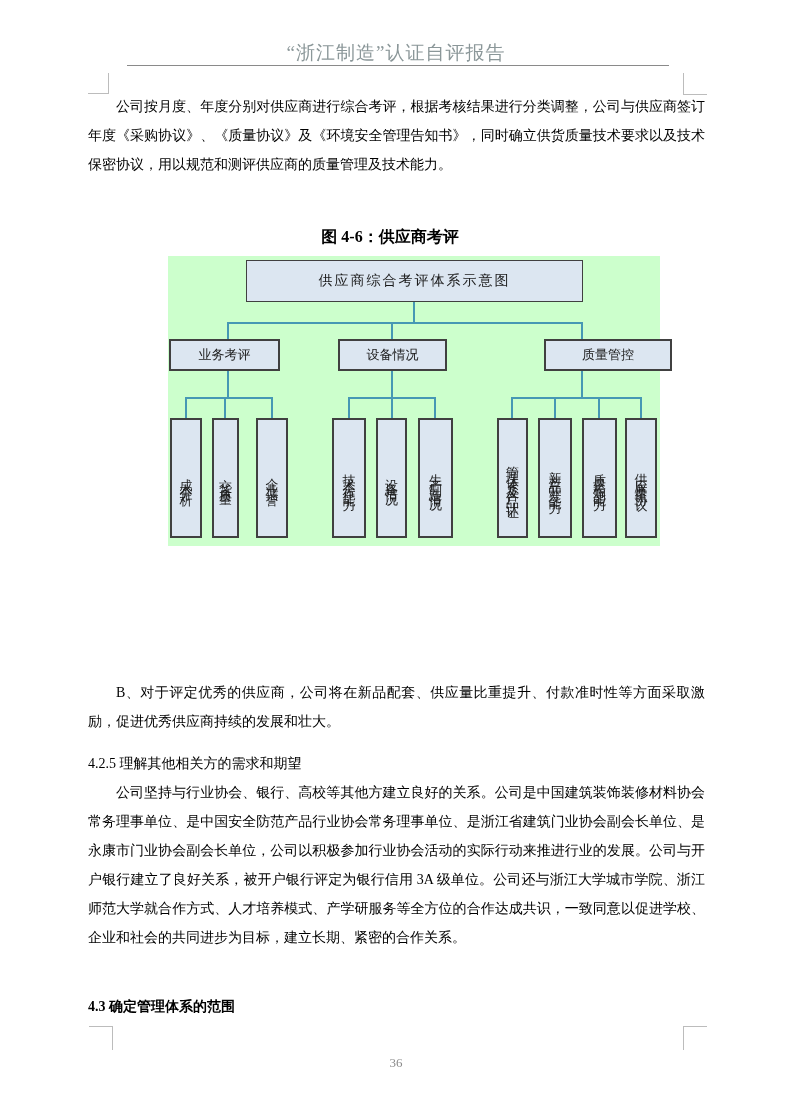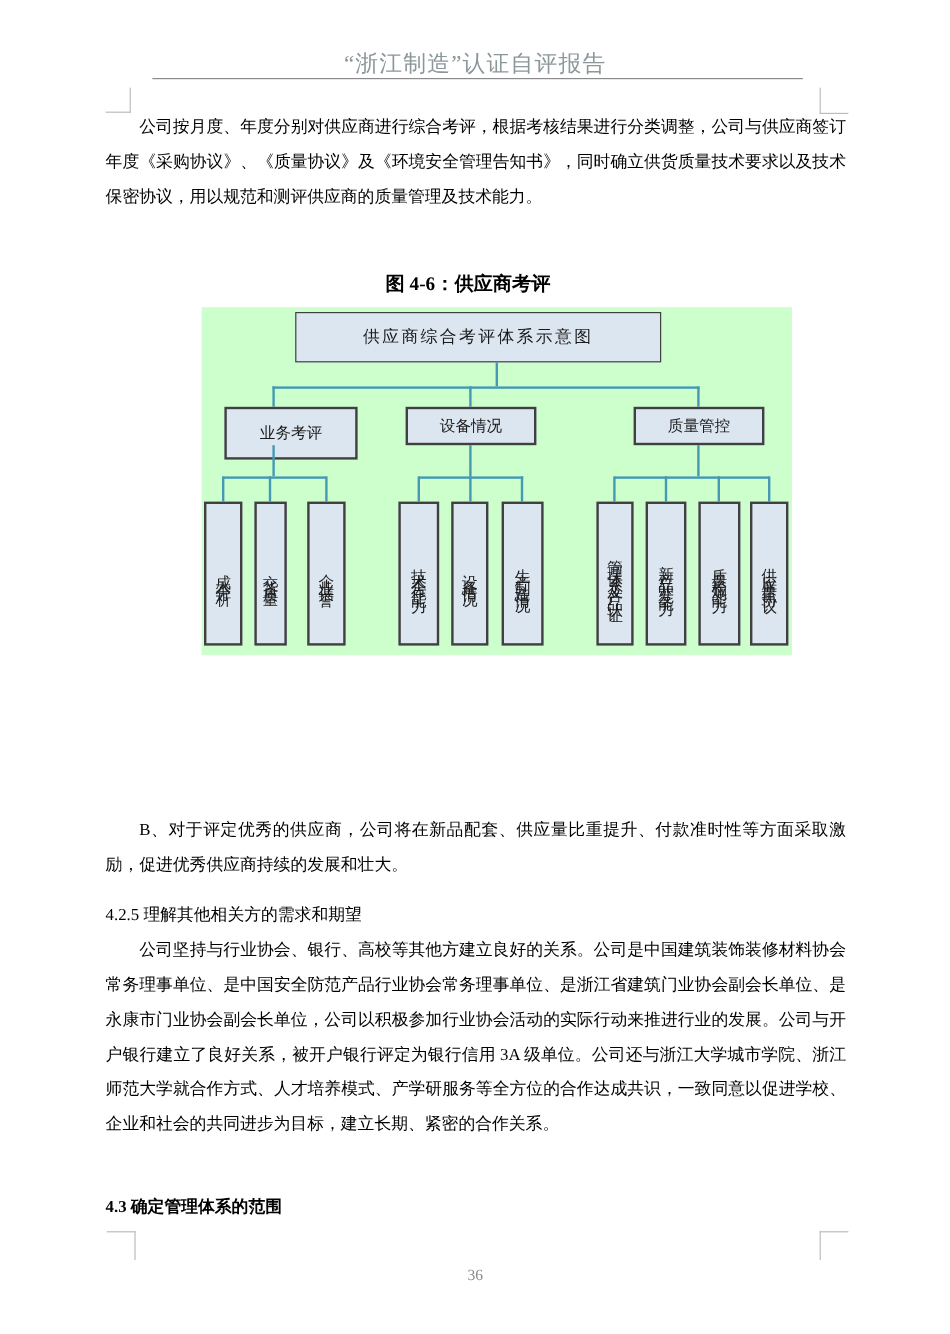--- a/index.html
+++ b/index.html
@@ -52,37 +52,37 @@
   <div class="crop tr"></div>
   <div class="crop bl"></div>
   <div class="crop br"></div>
 
   <div class="tb indent" style="top:92px">公司按月度、年度分别对供应商进行综合考评，根据考核结果进行分类调整，公司与供应商签订年度《采购协议》、《质量协议》及《环境安全管理告知书》，同时确立供货质量技术要求以及技术保密协议，用以规范和测评供应商的质量管理及技术能力。</div>
 
   <div class="caption">图 4-6：供应商考评</div>
 
   <div class="diagram">
 
-    <div class="dbox root" style="left:78px;top:4px;width:305px;height:42px">
+    <div class="dbox root" style="left:78px;top:4px;width:337px;height:42px">
       <span>供应商综合考评体系示意图</span>
     </div>
 
     <div class="vl" style="left:245px;top:46px;height:20px"></div>
     <div class="hl" style="left:59px;top:66px;width:356px"></div>
     <div class="vl" style="left:59px;top:66px;height:17px"></div>
     <div class="vl" style="left:223px;top:66px;height:17px"></div>
     <div class="vl" style="left:413px;top:66px;height:17px"></div>
 
-    <div class="dbox" style="left:19px;top:83px;width:111px;height:44px">
+    <div class="dbox" style="left:1px;top:83px;width:111px;height:32px">
       <span>业务考评</span>
     </div>
     <div class="dbox" style="left:170px;top:83px;width:109px;height:32px">
       <span>设备情况</span>
     </div>
-    <div class="dbox" style="left:360px;top:83px;width:109px;height:32px">
+    <div class="dbox" style="left:376px;top:83px;width:128px;height:32px">
       <span>质量管控</span>
     </div>
 
     <div class="vl" style="left:59px;top:115px;height:26px"></div>
     <div class="vl" style="left:223px;top:115px;height:26px"></div>
     <div class="vl" style="left:413px;top:115px;height:26px"></div>
     <div class="hl" style="left:18px;top:141px;width:86px"></div>
     <div class="hl" style="left:181px;top:141px;width:87px"></div>
     <div class="hl" style="left:344px;top:141px;width:129px"></div>
     <div class="vl" style="left:17px;top:141px;height:21px"></div>

